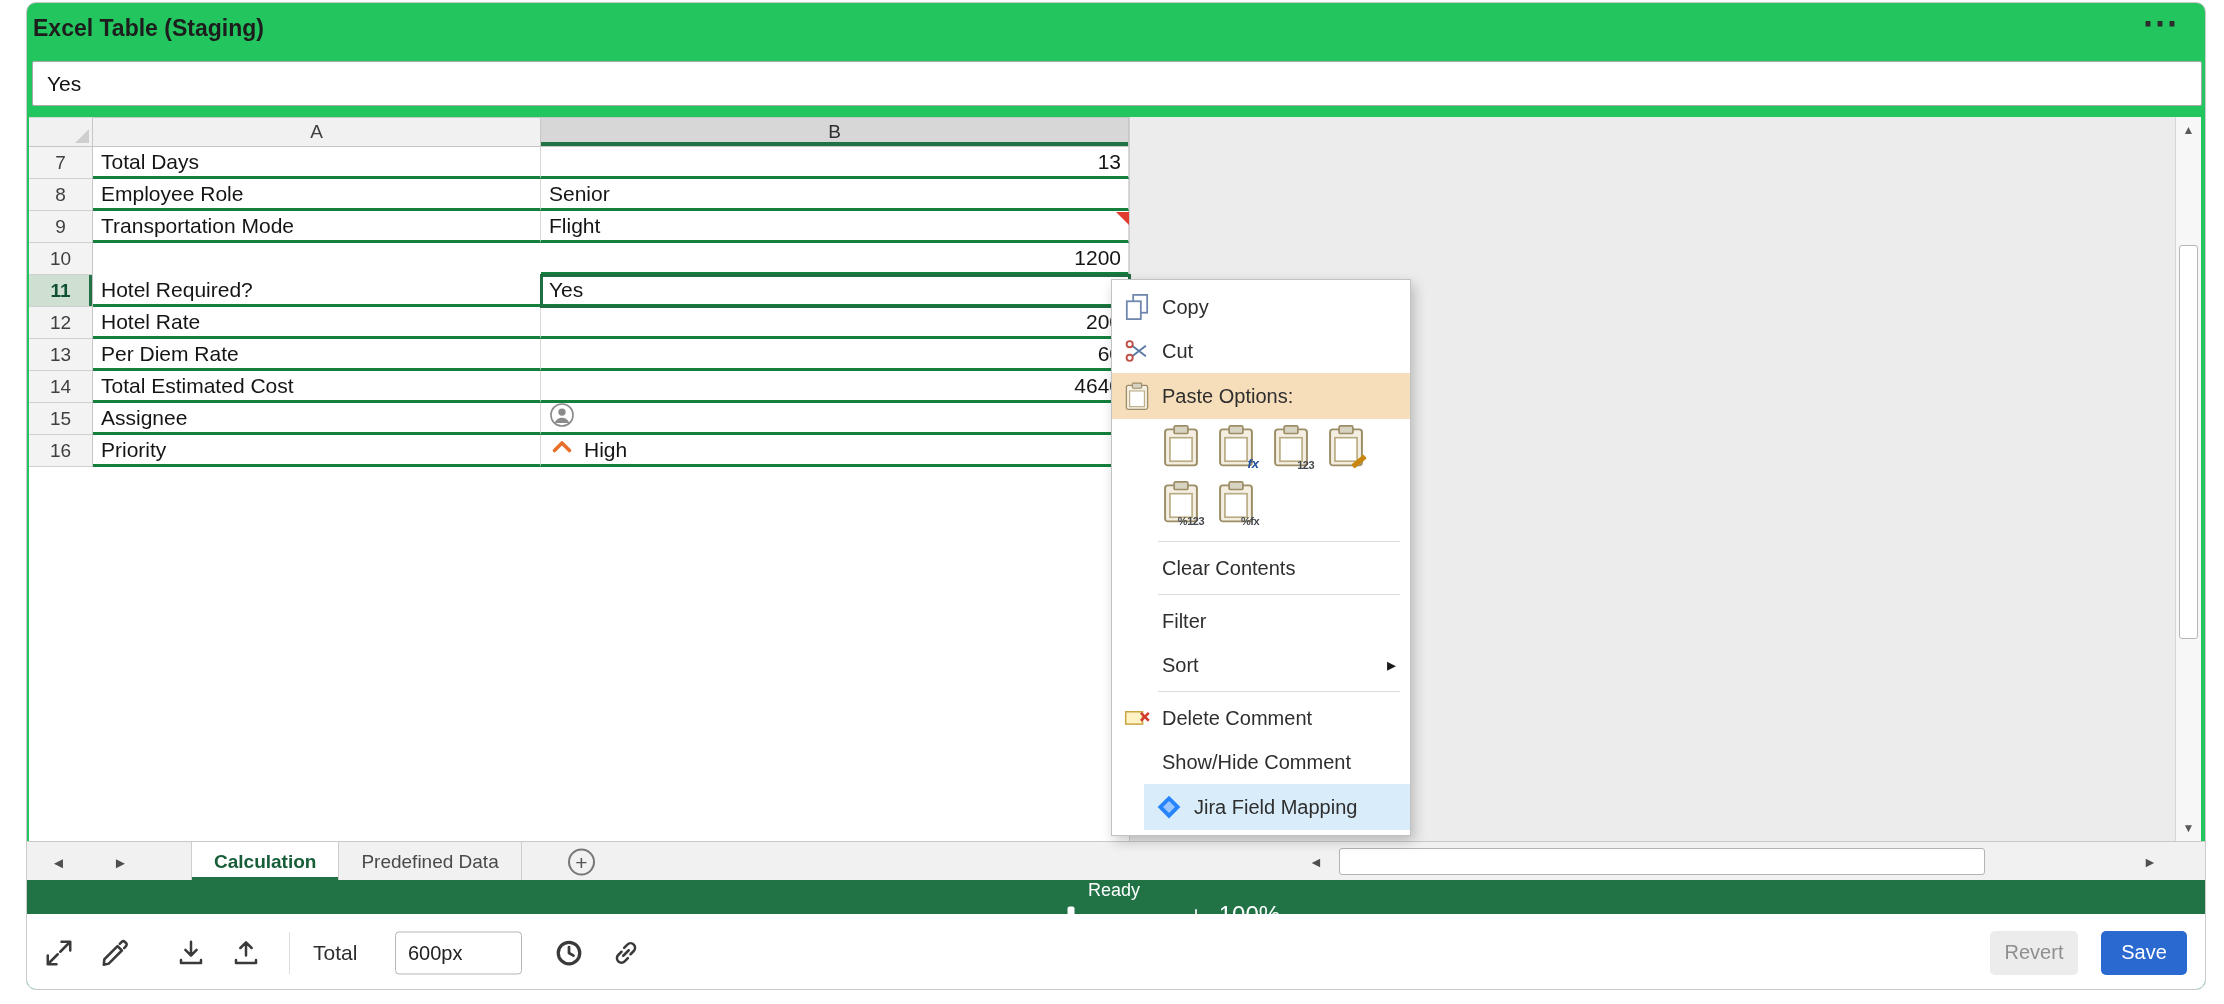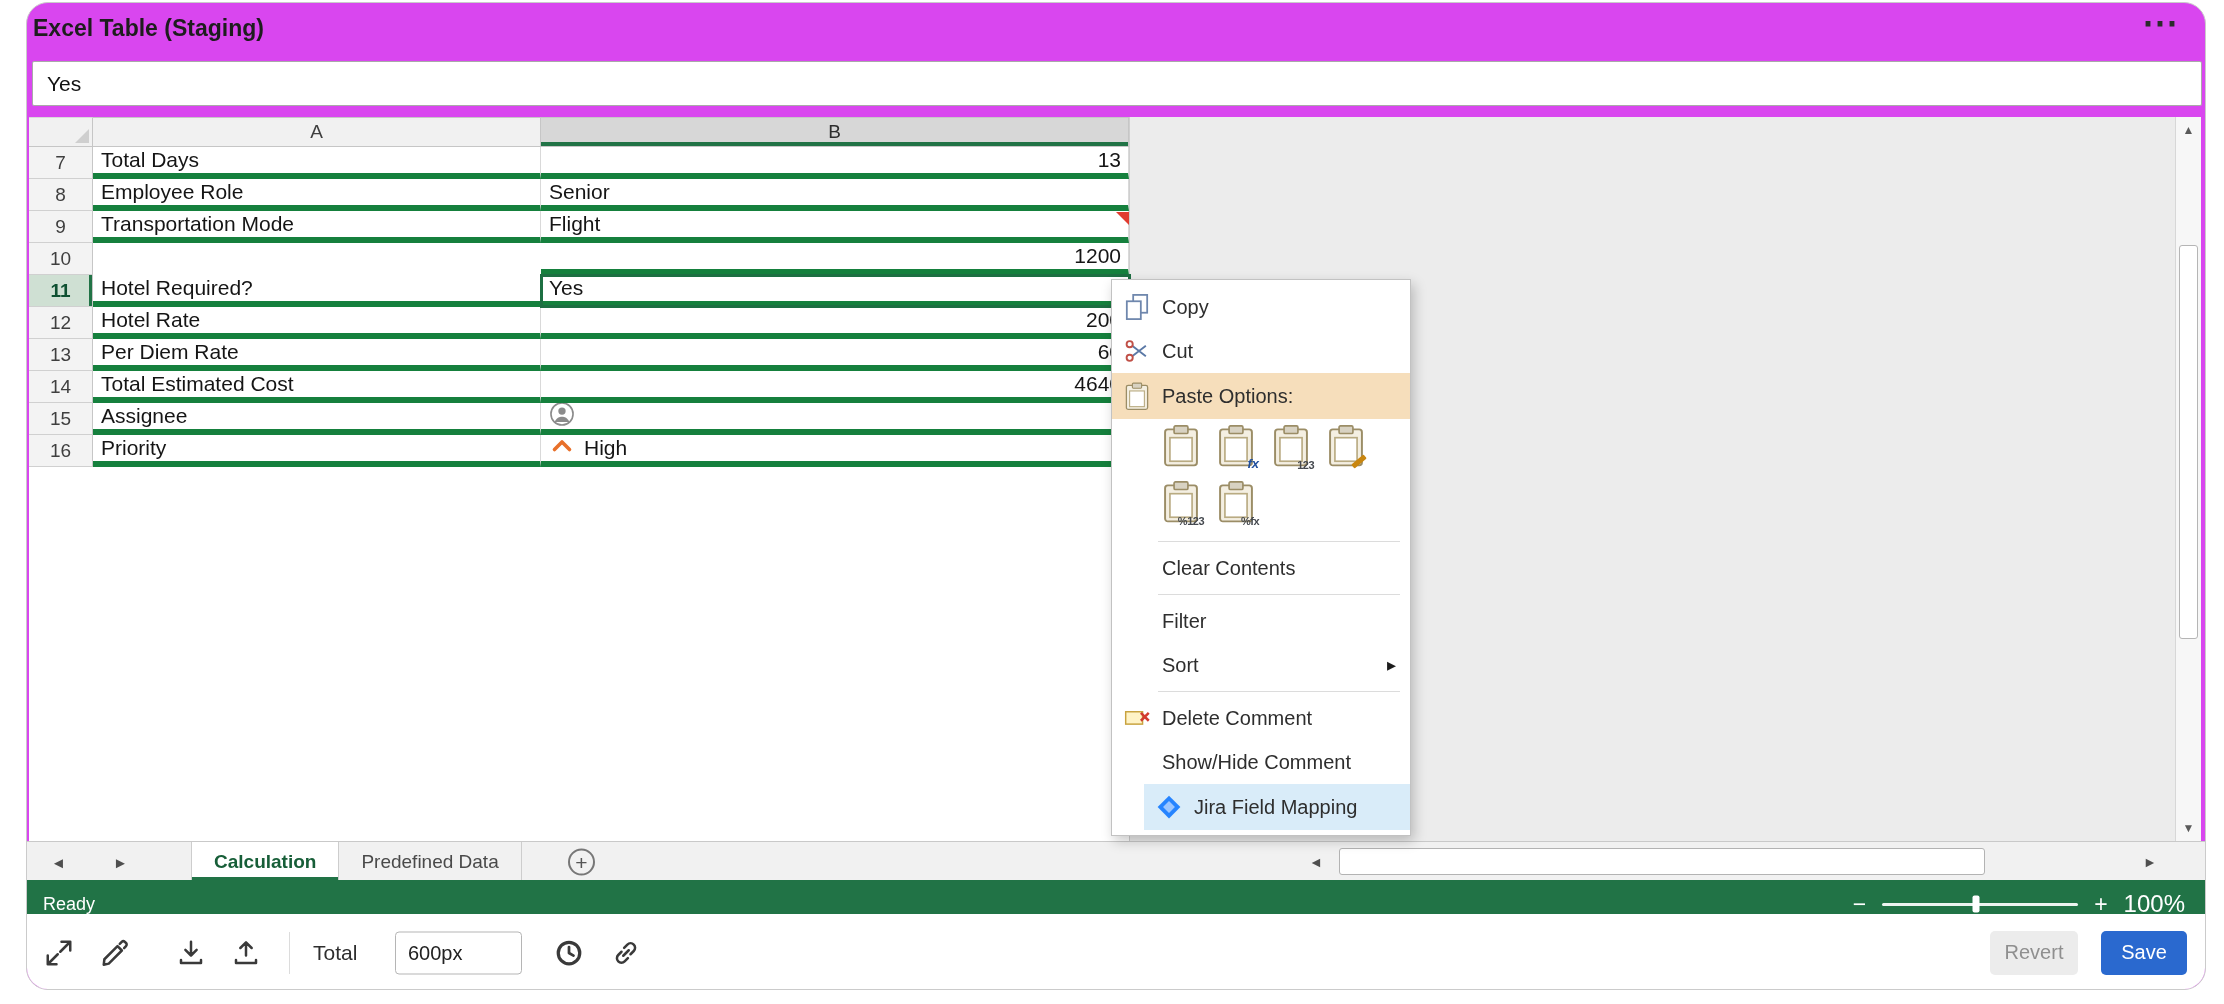--- a/index.html
+++ b/index.html
@@ -1,19 +1,19 @@
 <!DOCTYPE html>
 <html><head>
 <meta charset="utf-8">
 <style>
   html,body{margin:0;padding:0;width:2224px;height:1004px;background:#fff;overflow:hidden;
             font-family:"Liberation Sans",sans-serif;}
   *{box-sizing:border-box;}
-  .panel{position:absolute;left:26px;top:2px;width:2180px;height:988px;background:#d946ef;
-         border:1px solid #cbcbcb;border-radius:22px;overflow:hidden;}
+  .panel{position:absolute;left:26px;top:2px;width:2180px;height:988px;background:#22c55e;
+         border:1px solid #cbcbcb;border-radius:10px;overflow:hidden;}
   
   .widget-title{position:absolute;left:6px;top:12px;font-size:23px;font-weight:700;color:#1d1d1d;}
   .more-btn{position:absolute;right:24px;top:2px;font-size:36px;font-weight:700;color:#2b2b2b;
             letter-spacing:3px;cursor:pointer;line-height:1;}
   
   .formula{position:absolute;left:5px;top:58px;width:2170px;height:45px;border:1px solid #a9a9a9;
            border-radius:2px;font-size:21px;color:#111;padding:0 14px;background:#fff;outline:none;}
   
   .grid{position:absolute;left:2px;top:114px;width:2172px;height:724px;background:#fff;overflow:hidden;}
   .void{position:absolute;left:1100px;top:0;width:1046px;height:724px;background:#ececec;
@@ -24,21 +24,21 @@
                  border-left:14px solid transparent;border-bottom:14px solid #cfcfcf;}
   .ch{position:absolute;top:0;height:30px;border:1px solid #c6c6c6;border-left:none;background:#f1f1f1;
       color:#3f3f3f;font-size:19px;display:flex;align-items:center;justify-content:center;}
   .ch.a{left:64px;width:448px;}
   .ch.b{left:512px;width:588px;background:#d7d7d7;box-shadow:inset 0 -4px 0 #217346;color:#2e2e2e;}
   .row{position:absolute;left:0;width:1100px;height:32px;}
   .rh{position:absolute;left:0;top:0;width:64px;height:32px;background:#f3f3f3;
       border-right:1px solid #c6c6c6;border-bottom:1px solid #d0d0d0;color:#3f3f3f;font-size:19px;
       display:flex;align-items:center;justify-content:center;}
   .rh.sel{background:#cfe0d3;color:#0f5132;font-weight:700;box-shadow:inset -3px 0 0 #217346;}
-  .cell{position:absolute;top:0;height:32px;border-right:1px solid #d9d9d9;border-bottom:6px solid #15803d;
+  .cell{position:absolute;top:0;height:32px;border-right:1px solid #d9d9d9;border-bottom:3px solid #15803d;
         font-size:21px;color:#151515;display:flex;align-items:center;background:#fff;overflow:hidden;white-space:nowrap;}
   .cell.a{left:64px;width:448px;padding-left:8px;}
   .cell.b{left:512px;width:588px;}
   .numv{justify-content:flex-end;padding-right:7px;}
   .txtv{padding-left:8px;}
   .iconv{padding-left:8px;gap:9px;}
   .sel-box{position:absolute;left:511px;top:157px;width:591px;height:34px;border:3px solid #1d6f42;z-index:3;}
   .comment-flag{position:absolute;left:1087px;top:95px;width:0;height:0;z-index:2;
                 border-left:13px solid transparent;border-top:13px solid #e03b2f;}
   
@@ -79,21 +79,21 @@
               color:#175e38;font-weight:700;}
   .add-sheet{position:absolute;left:541px;top:50%;transform:translateY(-50%);width:27px;height:27px;
              border:2px solid #777;border-radius:50%;color:#555;display:flex;align-items:center;
              justify-content:center;font-size:21px;line-height:1;cursor:pointer;}
   .hs-arrow{position:absolute;top:50%;transform:translateY(-50%);font-size:14px;color:#4f4f4f;cursor:pointer;}
   .hs-arrow.left{left:1282px;} .hs-arrow.right{left:2116px;}
   .hs-thumb{position:absolute;left:1312px;top:6px;width:646px;height:27px;background:#fff;
             border:1px solid #b3b3b3;border-radius:3px;cursor:pointer;}
   
   .statusbar{position:absolute;left:0;top:877px;width:100%;height:48px;background:#217346;
-             display:flex;align-items:center;justify-content:space-between;padding:0 20px 0 16px;}
+             display:flex;align-items:center;justify-content:space-between;padding:0 20px 0 16px;flex-direction:column;}
   .ready{color:#fff;font-size:18px;}
   .zoom{display:flex;align-items:center;gap:16px;color:#fff;}
   .zoom-btn{font-size:23px;line-height:1;cursor:pointer;}
   .zoom-track{width:196px;height:3px;background:rgba(255,255,255,.92);position:relative;border-radius:2px;cursor:pointer;}
   .zoom-thumb{position:absolute;left:48%;top:50%;transform:translate(-50%,-50%);width:7px;height:17px;
               background:#fff;border-radius:2px;}
   .zoom-val{font-size:24px;min-width:58px;text-align:right;}
   
   .footer{position:absolute;left:0;top:911px;width:100%;height:77px;background:#fff;}
   .fi{position:absolute;top:50%;transform:translateY(-50%);width:36px;height:36px;display:flex;

